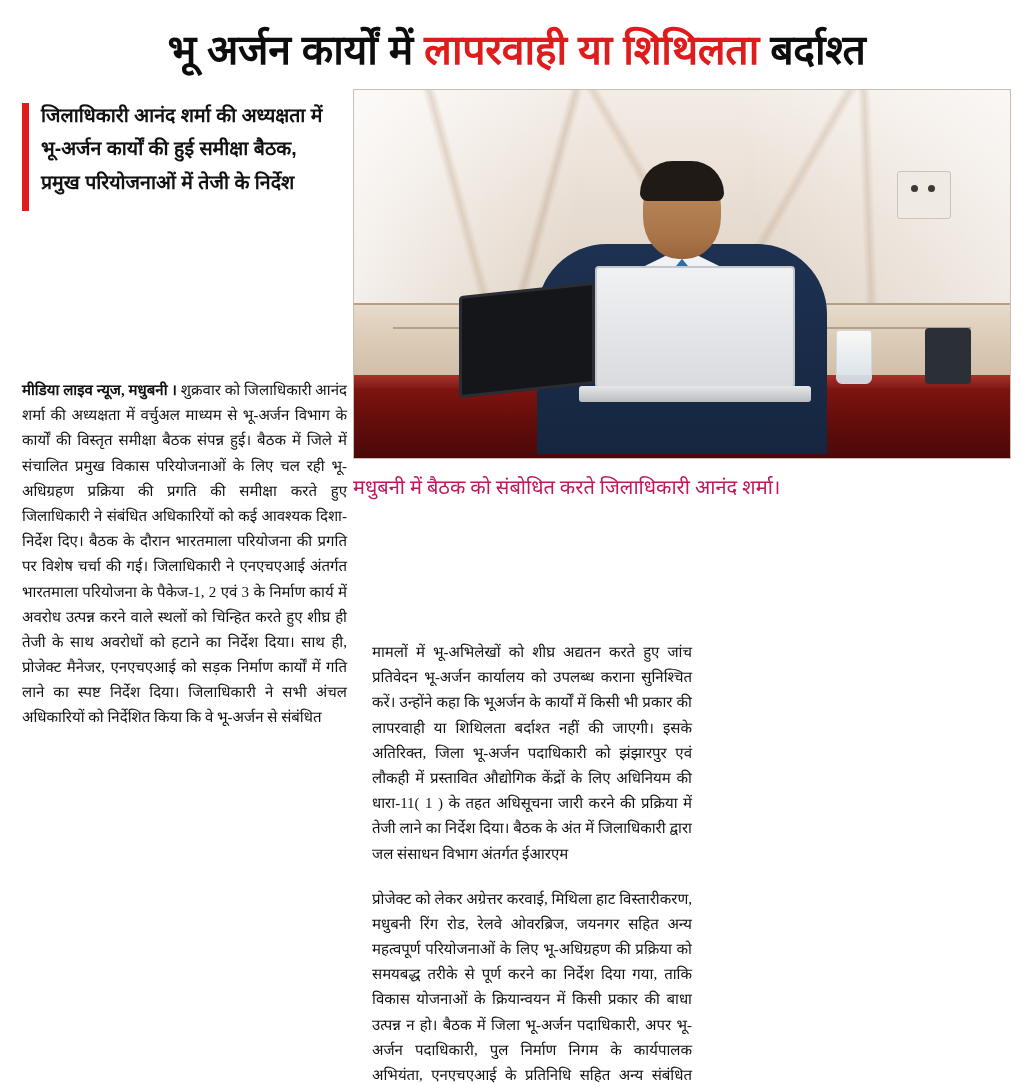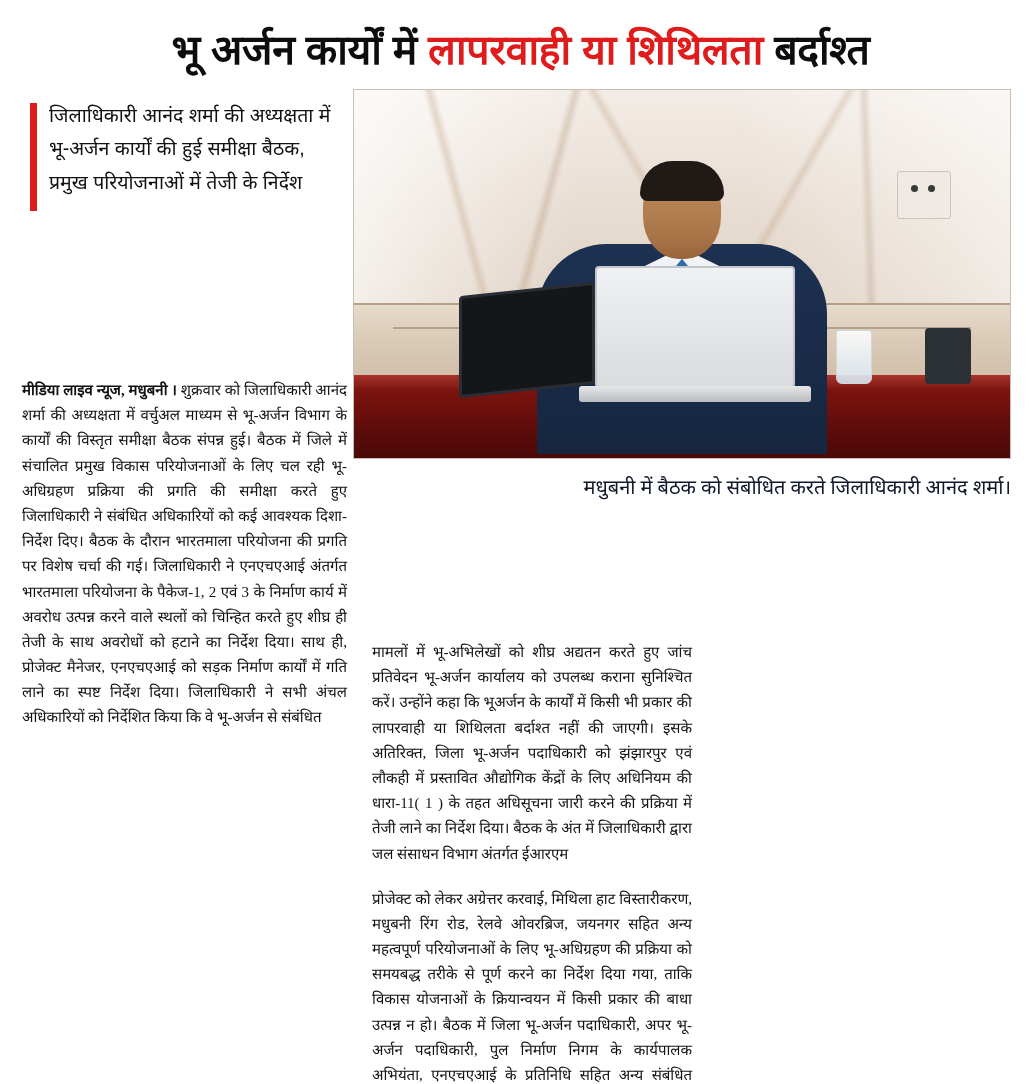--- a/index.html
+++ b/index.html
@@ -13,21 +13,21 @@
     font-family: "Liberation Serif", serif;
     color: #111111;
     overflow: hidden;
     position: relative;
   }
   .page {
     width: 1033px;
     height: 856px;
     position: relative;
     box-sizing: border-box;
-    padding: 18px 22px 0 30px;
+    padding: 18px 22px 0 22px;
   }
 
   
   .headline {
     text-align: center;
     font-family: "Liberation Sans", sans-serif;
     font-weight: bold;
     font-size: 41px;
     line-height: 1.38;
     letter-spacing: -0.3px;
@@ -57,21 +57,21 @@
   }
   .kicker-bar {
     width: 7px;
     background: #e01b1b;
     height: 108px;
     flex: none;
     margin-top: 4px;
   }
   .kicker {
     font-family: "Liberation Sans", sans-serif;
-    font-weight: normal;
+    font-weight: bold;
     font-size: 19.5px;
     line-height: 1.72;
     color: #111;
   }
 
   .photo-block {
     width: 658px;
     flex: none;
   }
   .photo {
@@ -179,23 +179,23 @@
   .ph-plug:before, .ph-plug:after {
     content:""; position:absolute; width:7px; height:7px; background:#3a3a3a; border-radius:50%;
     top:13px;
   }
   .ph-plug:before { left: 13px; }
   .ph-plug:after { left: 30px; }
 
   .caption {
     font-family: "Liberation Serif", serif;
     font-size: 20px;
-    text-align: right;
+    text-align: left;
     margin-top: 14px;
-    color: #0f172a;
+    color: #be185d;
   }
   .col {
     width: 320px;
     flex: none;
     text-align: justify;
     font-size: 15px;
     line-height: 1.68;
     font-family: "Liberation Serif", serif;
     hyphens: none;
   }

